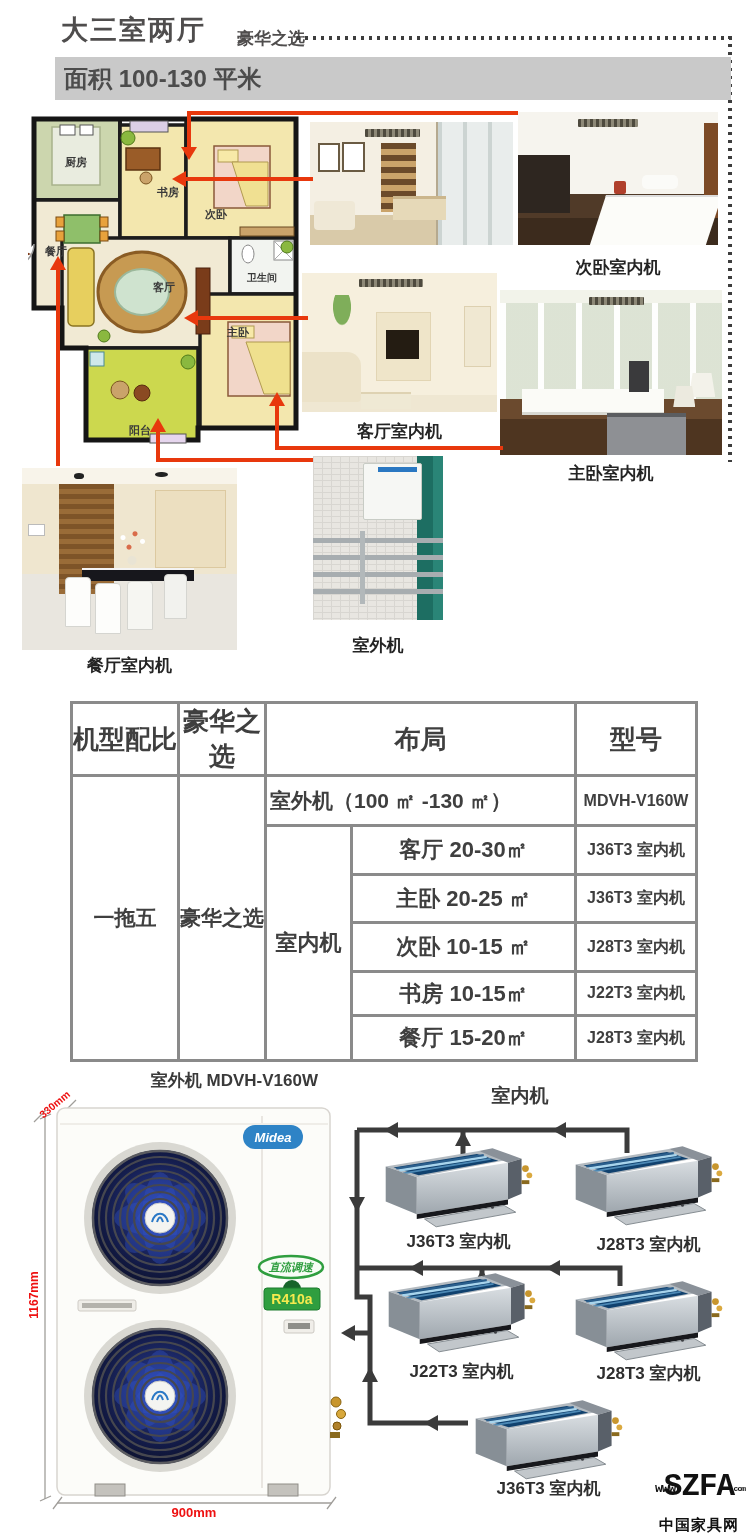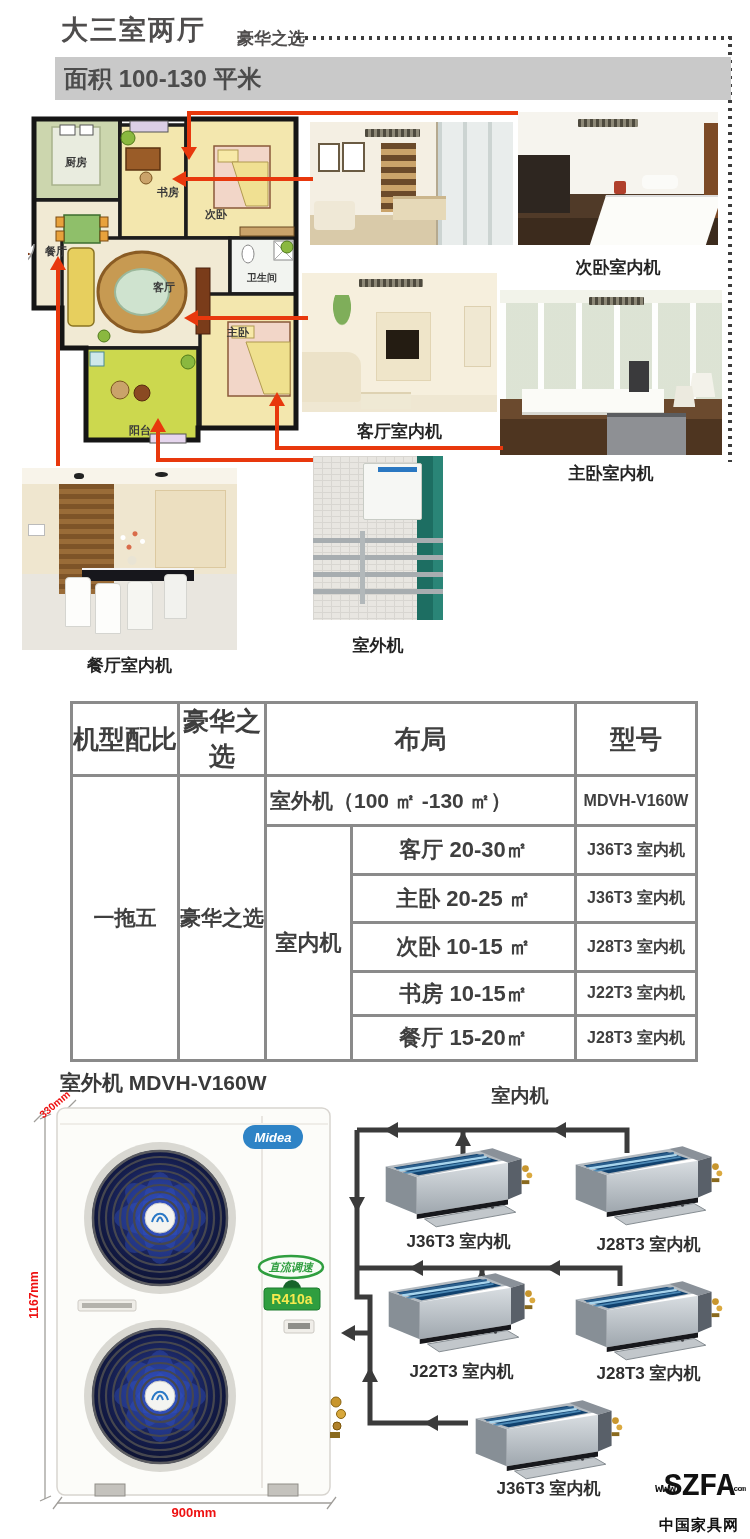--- a/index.html
+++ b/index.html
@@ -29,21 +29,21 @@
   .th{font-size:26px;font-weight:600;}
   .big{font-size:21px;font-weight:600;}
   .pkg{font-size:21px;font-weight:600;}
   .ind{font-size:22px;font-weight:600;}
   .odl{font-size:21px;font-weight:600;text-align:left !important;padding-left:3px !important;}
   .odm{font-size:16px;font-weight:600;}
   .room{font-size:22px;font-weight:600;}
   .model{font-size:16px;font-weight:600;}
 
   
-  .oheading{left:60px;top:1069px;width:270px;text-align:left;font-size:21px;font-weight:600;color:#3a3a3a;}
+  .oheading{left:48px;top:1069px;width:270px;text-align:right;font-size:17px;font-weight:600;color:#3a3a3a;}
   .iheading{left:445px;top:1083px;width:150px;text-align:center;font-size:19px;font-weight:600;color:#3a3a3a;}
   .ulabel{position:absolute;width:165px;text-align:center;font-size:17px;font-weight:600;color:#2f2f2f;}
 
   
   .logo{left:653px;top:1472px;width:92px;text-align:center;color:#111;}
   .logo .big-logo{font-size:31px;font-weight:900;letter-spacing:-1px;line-height:30px;position:relative;font-family:Liberation Mono, monospace;}
   .logo .www{position:absolute;left:2px;bottom:-2px;font-size:13px;font-weight:700;}
   .logo .com{position:absolute;right:0px;bottom:-2px;font-size:8px;font-weight:700;}
   .logo .caption{font-size:15px;font-weight:700;margin-top:14px;letter-spacing:1px;}
 

